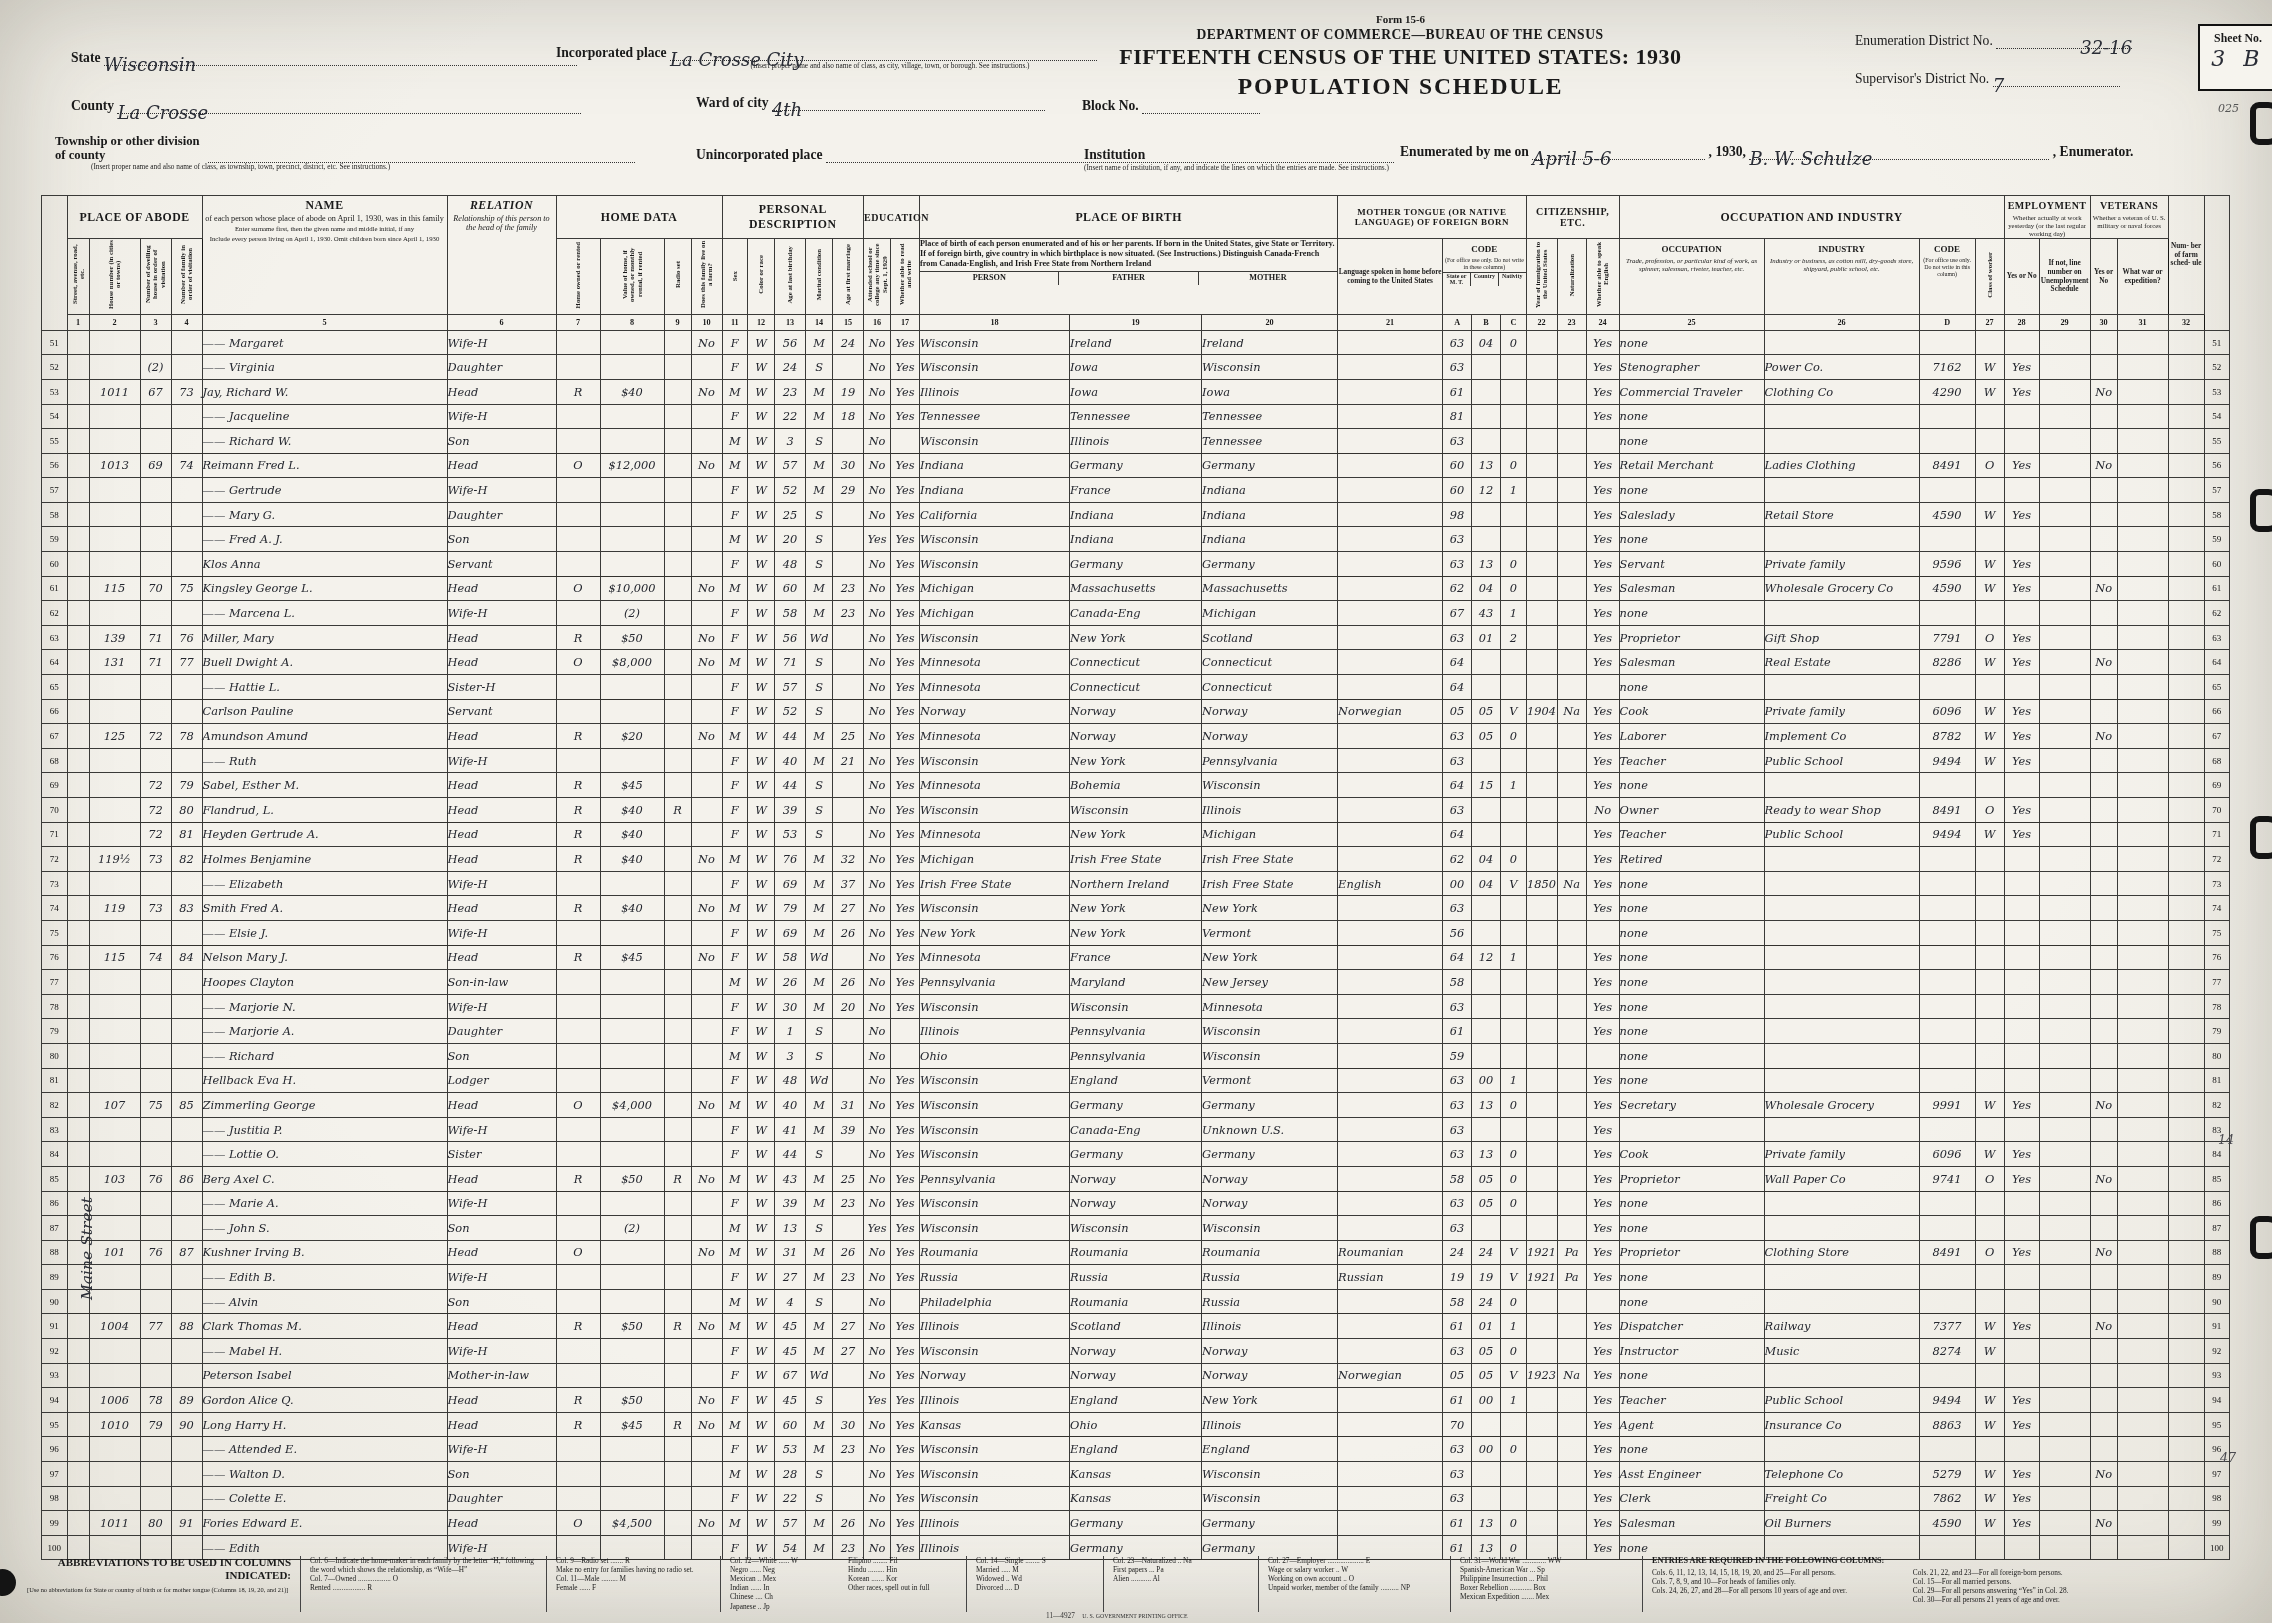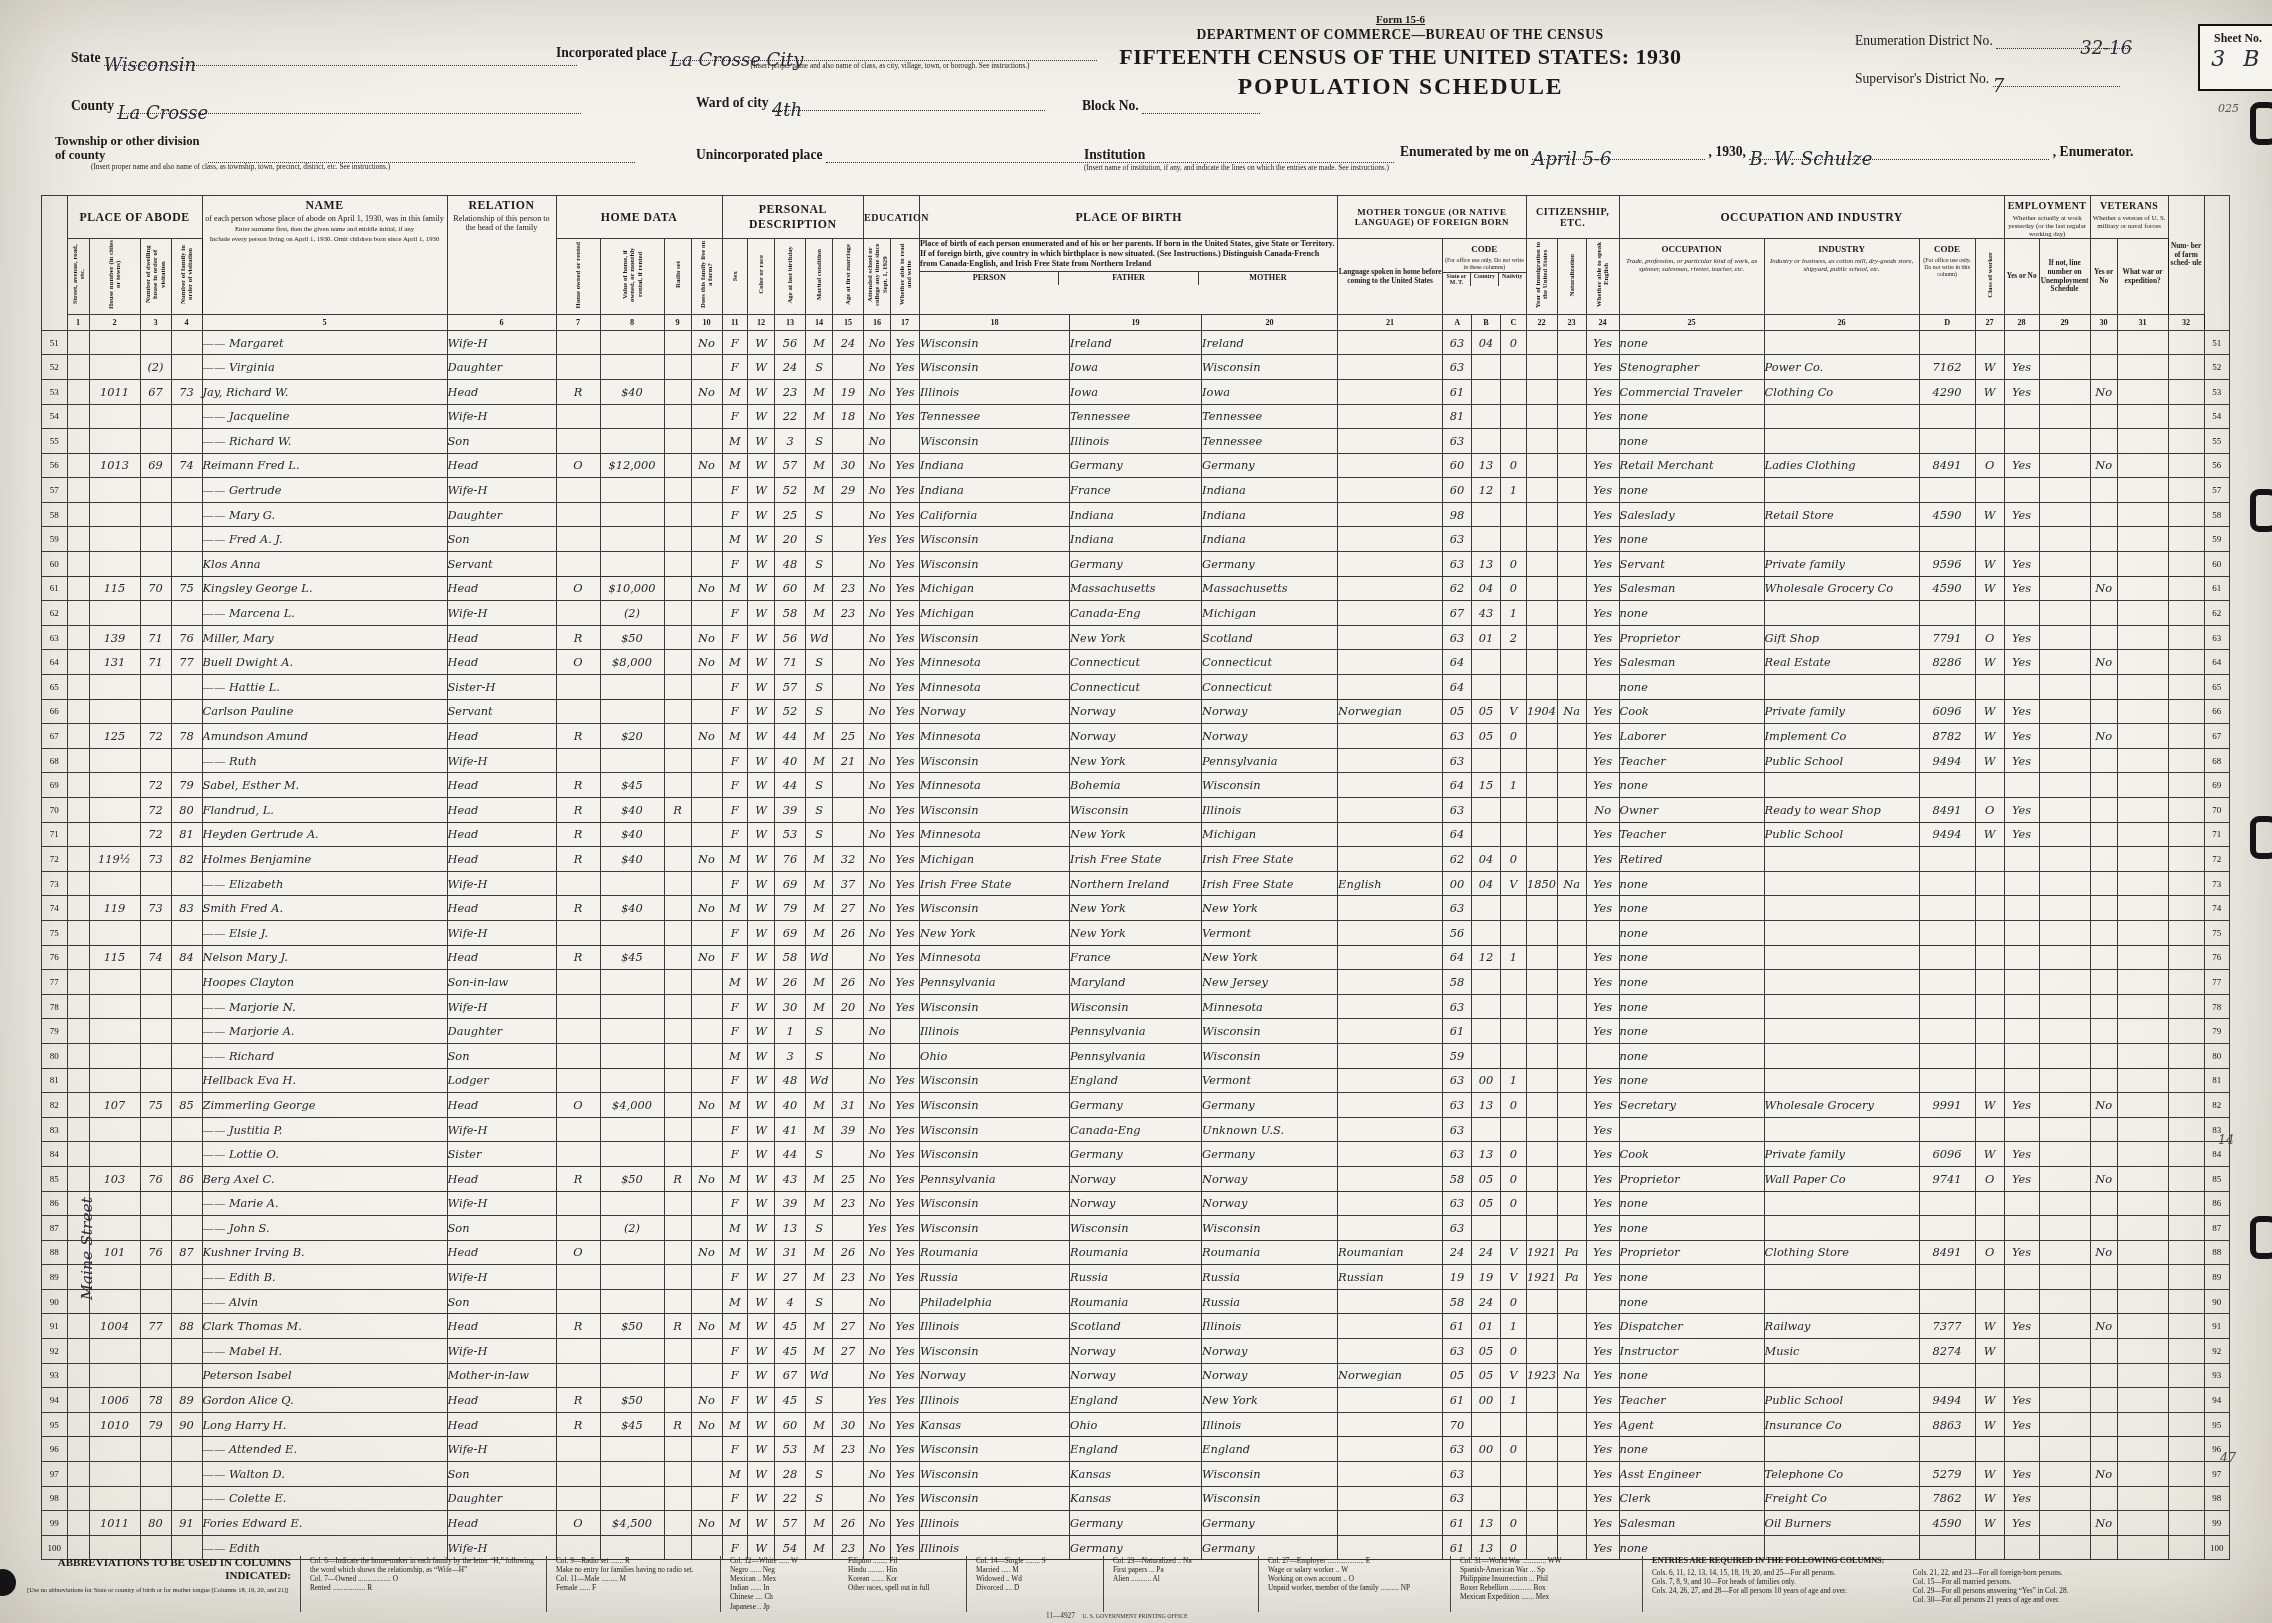--- a/index.html
+++ b/index.html
@@ -9,21 +9,21 @@
     box-shadow:inset 0 0 109px rgba(60,55,40,.25);}
   
   .hdr{position:absolute;left:0;top:0;width:100%;height:195px;font-size:13.6px;}
   .fld{position:absolute;white-space:nowrap;}
   .lbl{font-weight:bold;font-family:"Liberation Serif",serif;}
   .dots{display:inline-block;border-bottom:1.8px dotted #333;height:12.7px;vertical-align:bottom;}
   .hw, .hwv{font-family:"DejaVu Serif",serif;font-style:italic;color:#2a2d36;}
   .hwv{font-size:18px;position:relative;top:1.8px;}
   .note{font-size:7.3px;color:#222;white-space:nowrap;}
   .ctr{text-align:center;}
-  .formno{position:absolute;left:1264px;top:12.7px;width:273px;text-align:center;font-size:11px;font-weight:bold;text-decoration:underline;}
+  .formno{position:absolute;left:1264px;top:12.7px;width:273px;text-align:center;font-size:11px;font-weight:bold;}
   .dept{position:absolute;left:1082px;top:27px;width:636px;text-align:center;font-size:13.6px;font-weight:bold;letter-spacing:0.5px;}
   .title{position:absolute;left:1046px;top:44px;width:709px;text-align:center;font-size:22px;font-weight:bold;letter-spacing:0.5px;}
   .subtitle{position:absolute;left:1046px;top:73px;width:709px;text-align:center;font-size:23.6px;font-weight:bold;letter-spacing:1.8px;}
   .sheetbox{position:absolute;left:2198px;top:23.6px;width:80px;height:67px;border:2.7px solid #111;background:#f6f4ee;font-size:11.8px;font-weight:bold;text-align:center;padding-top:5.5px;box-sizing:border-box;}
   .sheetval{font-size:22px;letter-spacing:5.5px;font-weight:normal;}
   .pencil{font-family:"DejaVu Serif",serif;font-style:italic;color:#555;}
   
   table.census{position:absolute;left:41px;top:195px;width:2188px;border-collapse:collapse;table-layout:fixed;background:transparent;}
   table.census th, table.census td{border:0.9px solid #3a3a38;padding:0;overflow:visible;}
   thead th{font-family:"Liberation Serif",serif;font-weight:bold;background:transparent;}
@@ -181,21 +181,21 @@
     <thead>
       <tr style="height:36px;">
         <th rowspan="3"></th>
         <th colspan="4" class="gt bL">PLACE OF ABODE</th>
         <th rowspan="2" class="bL" style="vertical-align:top;">
           <span class="gt">NAME</span>
           <span class="gsub" style="font-size:8.2px;">of each person whose place of abode on April 1, 1930, was in this family</span>
           <span class="gsub">Enter surname first, then the given name and middle initial, if any</span>
           <span class="gsub">Include every person living on April 1, 1930.  Omit children born since April 1, 1930</span>
         </th>
-        <th rowspan="2" class="bL" style="vertical-align:top;">
+        <th rowspan="2" class="bL" style="vertical-align:top;font-style:italic;">
           <span class="gt">RELATION</span>
           <span class="gsub" style="font-size:8.2px;">Relationship of this person to the head of the family</span>
         </th>
         <th colspan="4" class="gt bL">HOME DATA</th>
         <th colspan="5" class="gt bL">PERSONAL DESCRIPTION</th>
         <th colspan="2" class="gt bL" style="font-size:10px;">EDUCATION</th>
         <th colspan="3" class="gt bL">PLACE OF BIRTH</th>
         <th colspan="4" class="gt bL" style="font-size:9px;">MOTHER TONGUE (OR NATIVE LANGUAGE) OF FOREIGN BORN</th>
         <th colspan="3" class="gt bL" style="font-size:10px;">CITIZENSHIP, ETC.</th>
         <th colspan="4" class="gt bL">OCCUPATION AND INDUSTRY</th>

